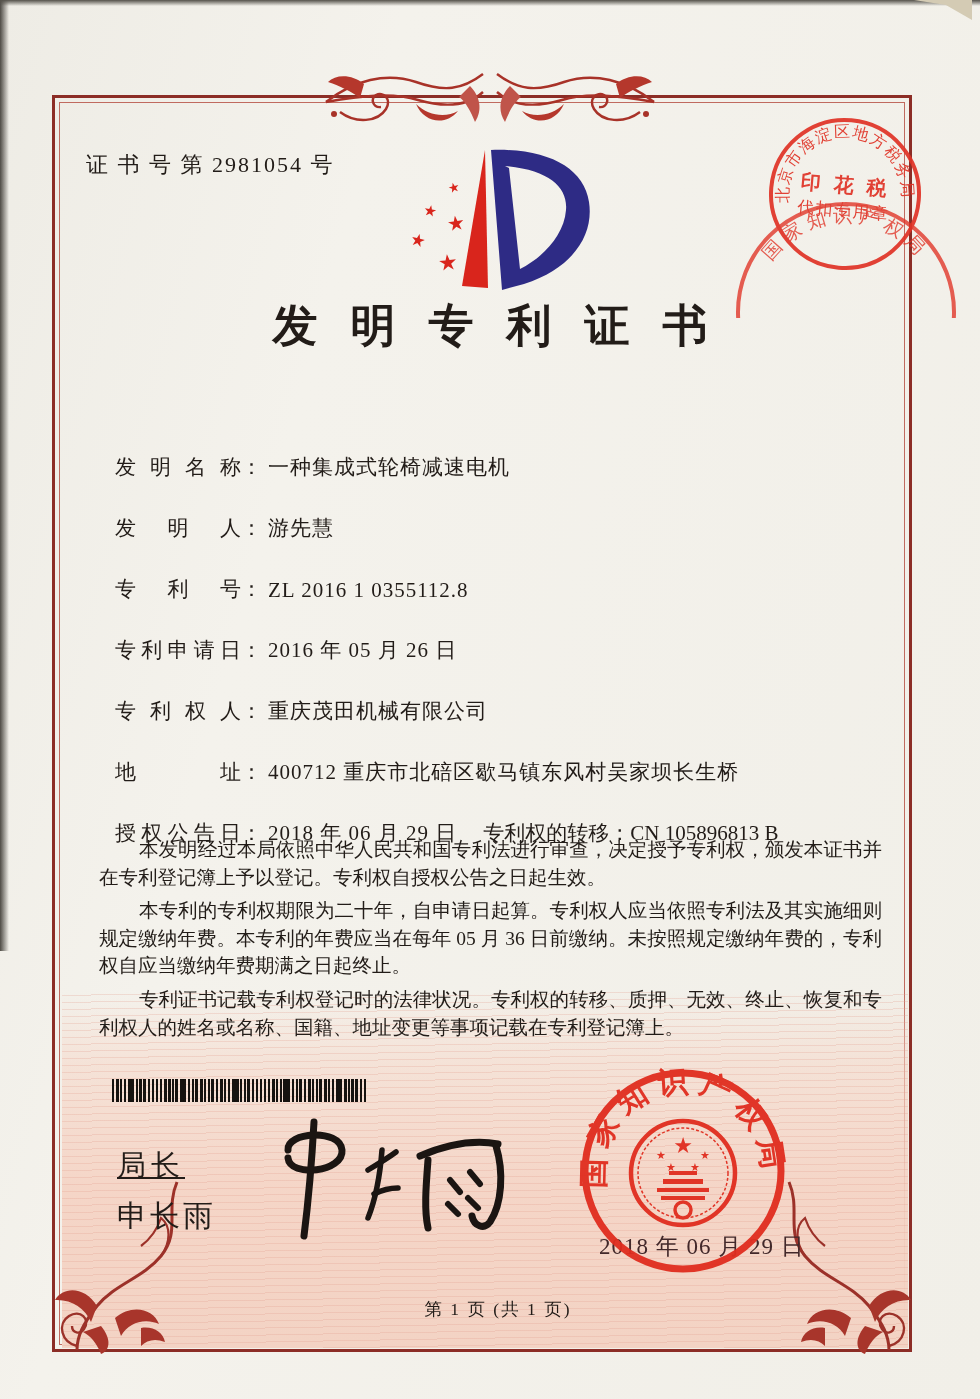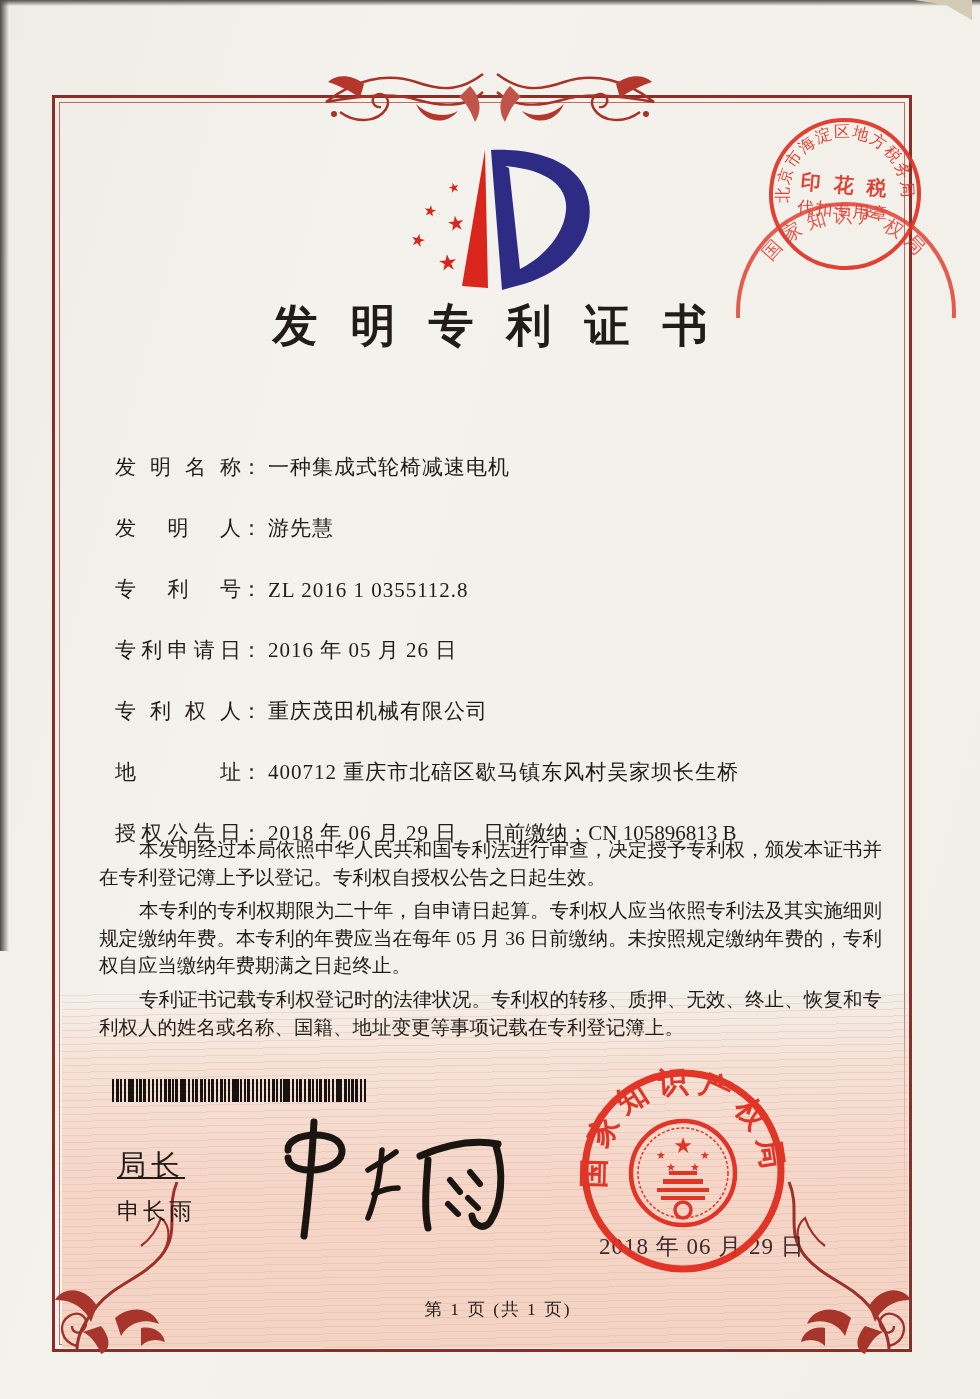--- a/index.html
+++ b/index.html
@@ -27,21 +27,21 @@
   .fsep{margin:0 6px 0 0;}
   .fvalue{letter-spacing:1px;white-space:nowrap;}
   .grant2{margin-left:26px;white-space:nowrap;}
   .body-text{left:93px;top:830px;width:795px;font-size:19.5px;line-height:27.6px;text-align:justify;}
   .body-text p{margin:6px;text-indent:2.05em;}
   .barcode{left:112px;top:1079px;width:256px;height:23px;background:
       repeating-linear-gradient(90deg,#15120f 0 2px,transparent 2px 4px),
       repeating-linear-gradient(90deg,#15120f 0 1px,transparent 1px 9px),
       repeating-linear-gradient(90deg,transparent 0 5px,#15120f 5px 7px,transparent 7px 13px);}
   .signer-title{left:117px;top:1146px;font-size:29px;letter-spacing:5px;text-decoration:underline;}
-  .signer-name{left:117px;top:1196px;font-size:23px;letter-spacing:3px;}
+  .signer-name{left:117px;top:1196px;font-size:30px;letter-spacing:3px;}
   .issue-date{left:599px;top:1231px;font-size:23px;letter-spacing:1px;color:#42282a;}
   .footer{left:8px;width:980px;top:1297px;text-align:center;font-size:17.5px;letter-spacing:2px;}
   .seal-main{left:571px;top:1061px;opacity:.95;}
   .stamp-tax{left:733px;top:106px;opacity:.92;}
   .logo{left:390px;top:140px;}
   .orn-top{left:320px;top:62px;}
   .orn-bl{left:49px;top:1178px;}
   .orn-br{left:765px;top:1178px;transform:scale(-1,1);}
   svg text{font-family:"Liberation Serif","DejaVu Serif",serif;}
 </style>
@@ -95,20 +95,21 @@
       <path d="M112,78 C122,64 122,48 112,40 C108,52 100,62 92,68" stroke-width="2.2"></path>
     </g>
     <g fill="#a8352b" stroke="none">
       <path d="M48,128 C36,108 14,108 6,122 C22,121 36,130 42,144 Z"></path>
       <path d="M66,140 C82,126 104,130 110,146 C96,140 80,144 72,158 Z"></path>
       <path d="M52,148 C62,160 62,172 52,176 C48,166 42,158 34,154 Z"></path>
       <path d="M92,150 C104,148 114,154 116,164 C106,160 98,162 92,168 Z"></path>
     </g>
   </svg>
 
+  <div class="abs cert-no">证 书 号 第 2981054 号</div>
 
   <svg class="abs logo" width="205" height="158" viewBox="0 0 205 158">
     <g fill="#d9251c">
       <text x="64" y="52" font-size="13" text-anchor="middle" transform="rotate(-14 64 48)">★</text>
       <text x="40" y="76" font-size="15" text-anchor="middle" transform="rotate(10 40 72)">★</text>
       <text x="66" y="90" font-size="20" text-anchor="middle" transform="rotate(-8 66 84)">★</text>
       <text x="28" y="106" font-size="17" text-anchor="middle" transform="rotate(14 28 100)">★</text>
       <text x="58" y="130" font-size="22" text-anchor="middle" transform="rotate(-6 58 124)">★</text>
     </g>
     <polygon points="95,10 98,148 72,146" fill="#d9251c"></polygon>
@@ -167,21 +168,21 @@
     </div>
     <div class="frow">
       <span class="flabel">地址</span>
         <span class="fsep">：</span>
         <span class="fvalue">400712 重庆市北碚区歇马镇东风村吴家坝长生桥</span>
     </div>
     <div class="frow">
       <span class="flabel">授权公告日</span>
         <span class="fsep">：</span>
         <span class="fvalue">2018 年 06 月 29 日</span>
-      <span class="grant2"><span>日前缴纳</span><span>：</span><span>CN 105896813 B</span></span>
+      <span class="grant2"><span>专利权的转移</span><span>：</span><span>CN 105896813 B</span></span>
     </div>
   </div>
 
   <div class="abs body-text">
     <p>本发明经过本局依照中华人民共和国专利法进行审查，决定授予专利权，颁发本证书并在专利登记簿上予以登记。专利权自授权公告之日起生效。</p>
     <p>本专利的专利权期限为二十年，自申请日起算。专利权人应当依照专利法及其实施细则规定缴纳年费。本专利的年费应当在每年 05 月 36 日前缴纳。未按照规定缴纳年费的，专利权自应当缴纳年费期满之日起终止。</p>
     <p>专利证书记载专利权登记时的法律状况。专利权的转移、质押、无效、终止、恢复和专利权人的姓名或名称、国籍、地址变更等事项记载在专利登记簿上。</p>
   </div>
 
   <div class="abs barcode"></div>

